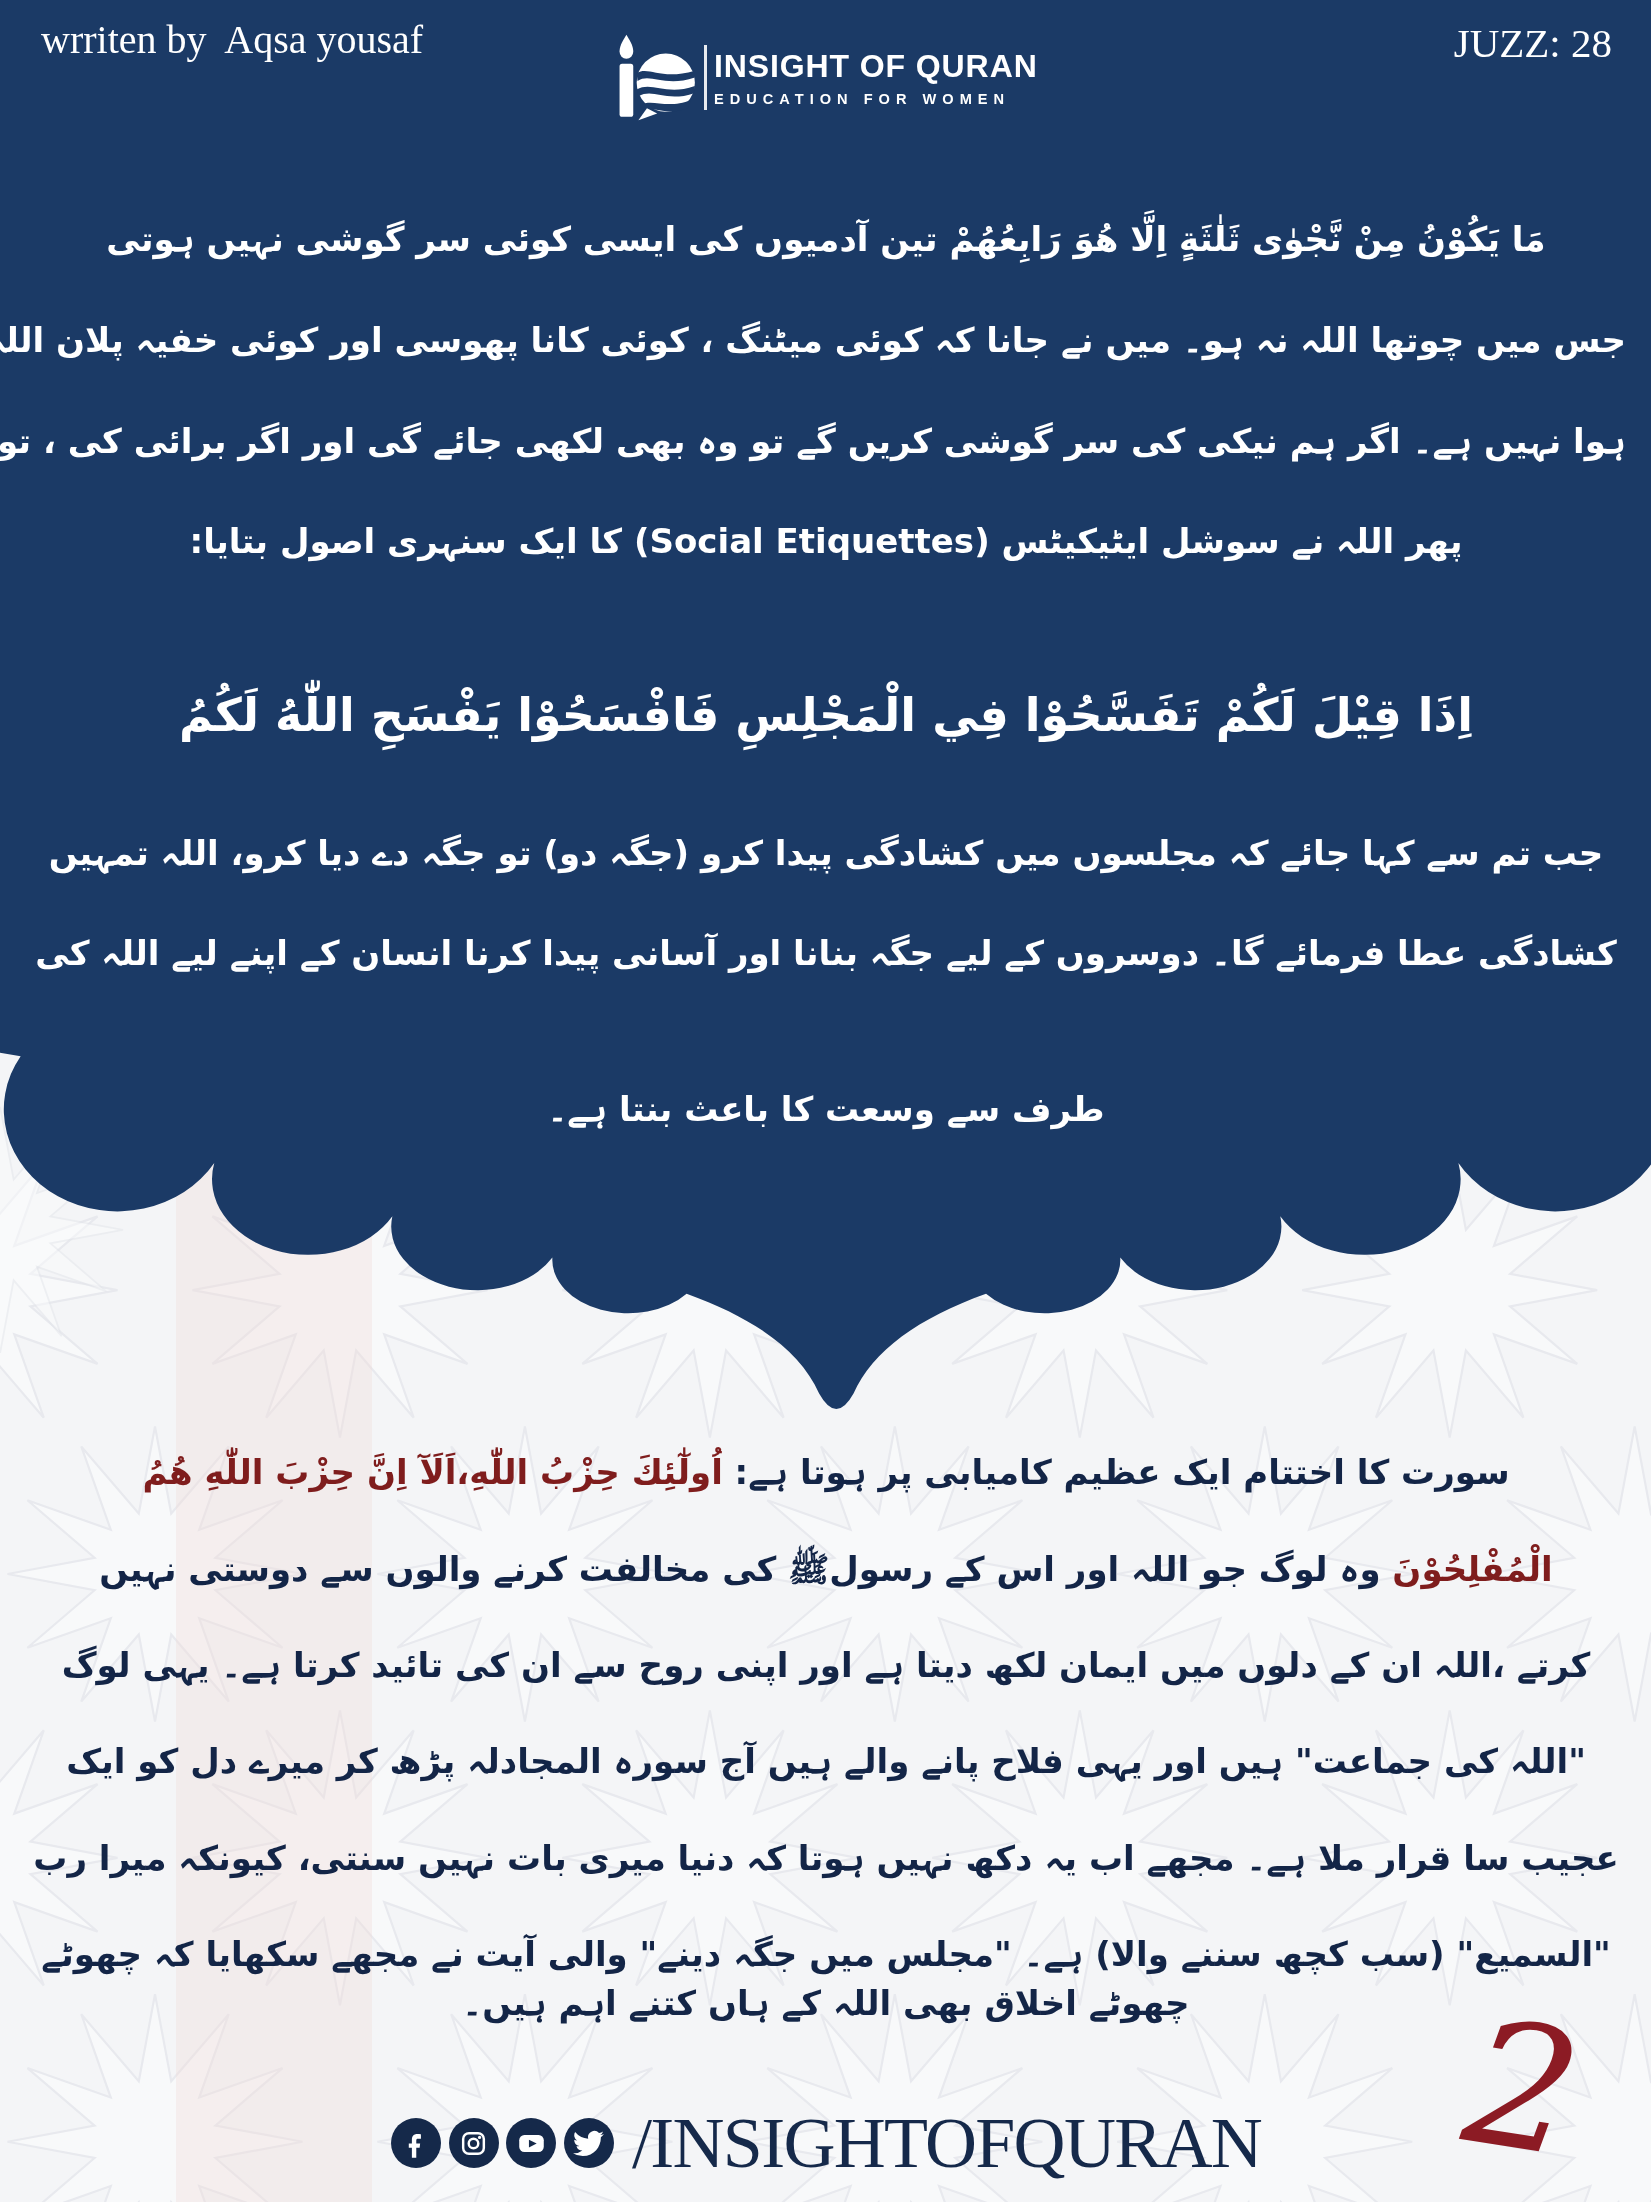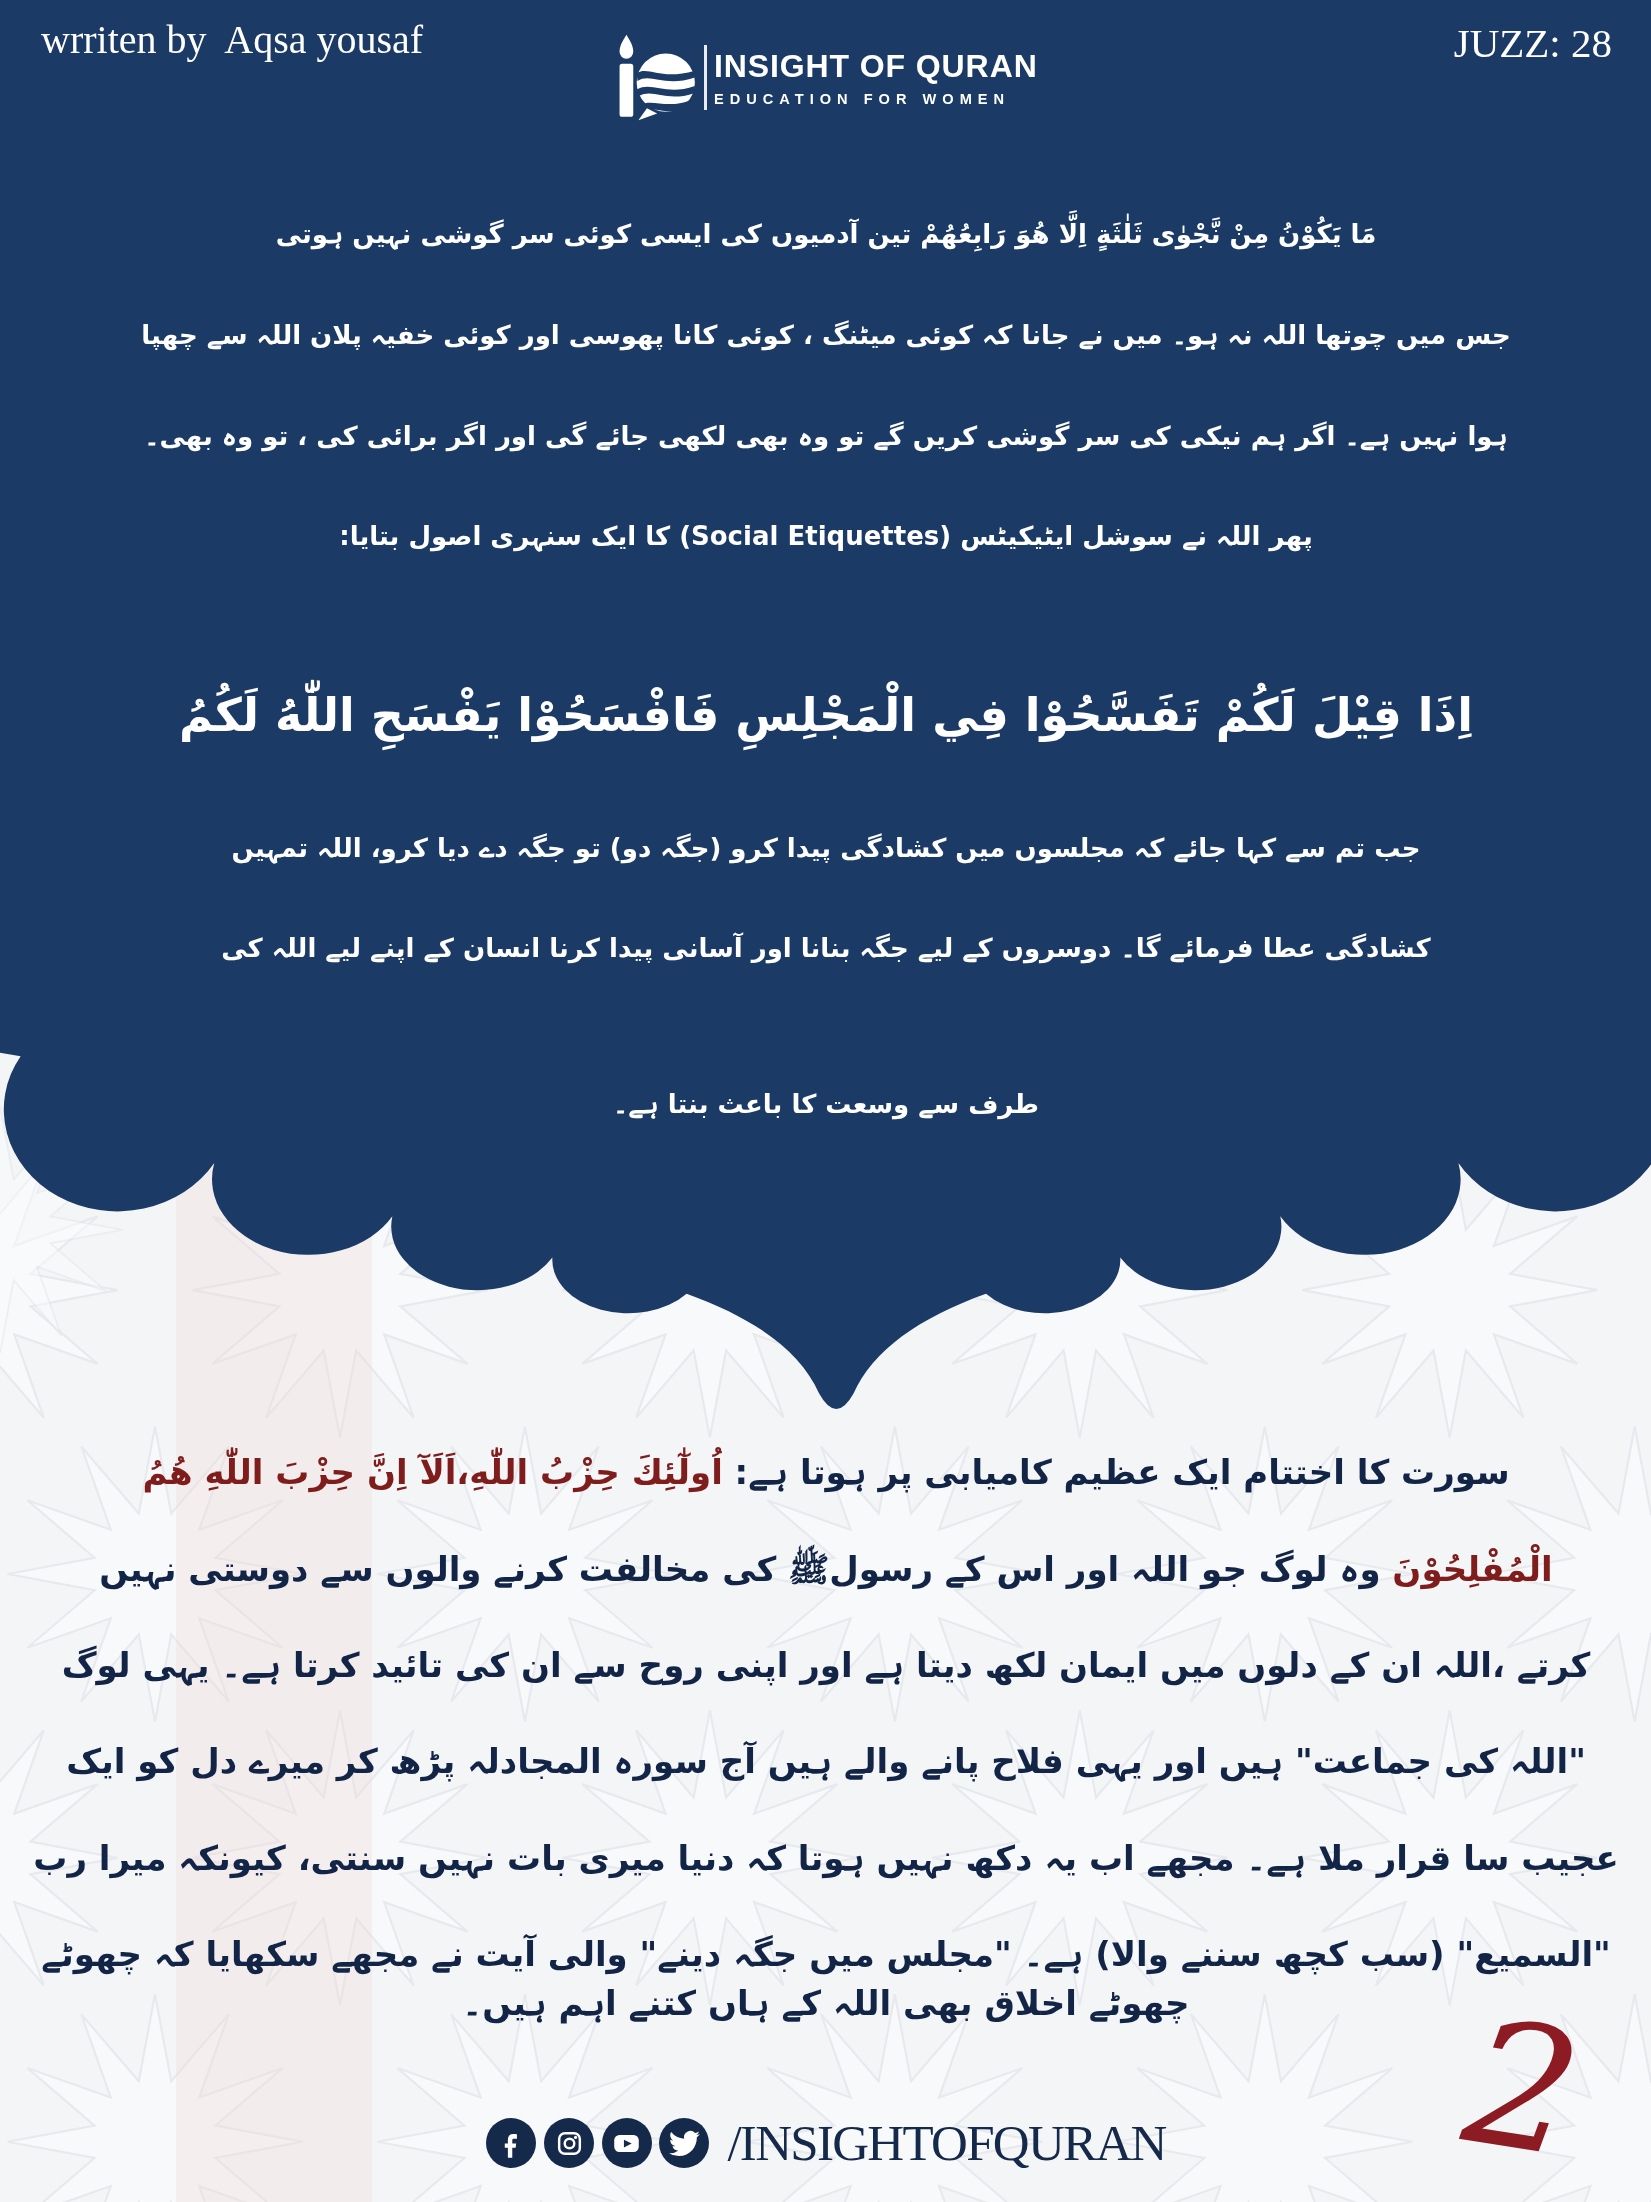--- a/index.html
+++ b/index.html
@@ -24,33 +24,33 @@
   .logo-mark{width:83px;height:89px;}
   .logo-divider{width:2.6px;height:65px;background:#ffffff;opacity:.9;}
   .logo-texts{display:flex;flex-direction:column;gap:6.9px;}
   .logo-title{color:#ffffff;font-family:"Liberation Sans",sans-serif;font-weight:bold;
     font-size:32px;letter-spacing:0.9px;}
   .logo-sub{color:#ffffff;font-family:"Liberation Sans",sans-serif;font-weight:bold;
     font-size:14.6px;letter-spacing:6px;}
   
   .uline{position:absolute;left:26px;right:26px;text-align:center;direction:rtl;
     color:#ffffff;font-family:"DejaVu Sans",sans-serif;font-weight:bold;
-    font-size:26px;white-space:nowrap;z-index:5;}
+    font-size:34px;white-space:nowrap;z-index:5;}
   .verse{font-size:46px;}
   .lline{position:absolute;left:26px;right:26px;text-align:center;direction:rtl;
     color:#132547;font-family:"DejaVu Sans",sans-serif;font-weight:bold;
     font-size:34px;white-space:nowrap;z-index:5;}
   .red{color:#7f1d1d;}
   
   .footer{position:absolute;left:0;top:2118px;width:1652px;display:flex;
     justify-content:center;align-items:center;gap:7.7px;z-index:6;}
   .sicon{width:50px;height:50px;border-radius:50%;background:#15294a;
     display:flex;align-items:center;justify-content:center;}
   .sicon svg{width:31px;height:31px;display:block;}
-  .handle{color:#15294a;font-family:"Liberation Serif",serif;font-size:51px;
+  .handle{color:#15294a;font-family:"Liberation Serif",serif;font-size:72px;
     letter-spacing:-1.7px;margin-left:10.3px;line-height:50px;text-align:center;}
   .pagenum{position:absolute;left:1468px;top:2003px;color:#8c1b24;
     font-family:"DejaVu Serif",serif;font-style:italic;font-size:172px;
     transform:rotate(9deg);line-height:1;z-index:6;}
 </style>
 </head>
 <body>
 
 <svg class="bg-pattern" aria-hidden="true" viewBox="0 0 1920 1510" width="1652" height="1299">
   <defs>

